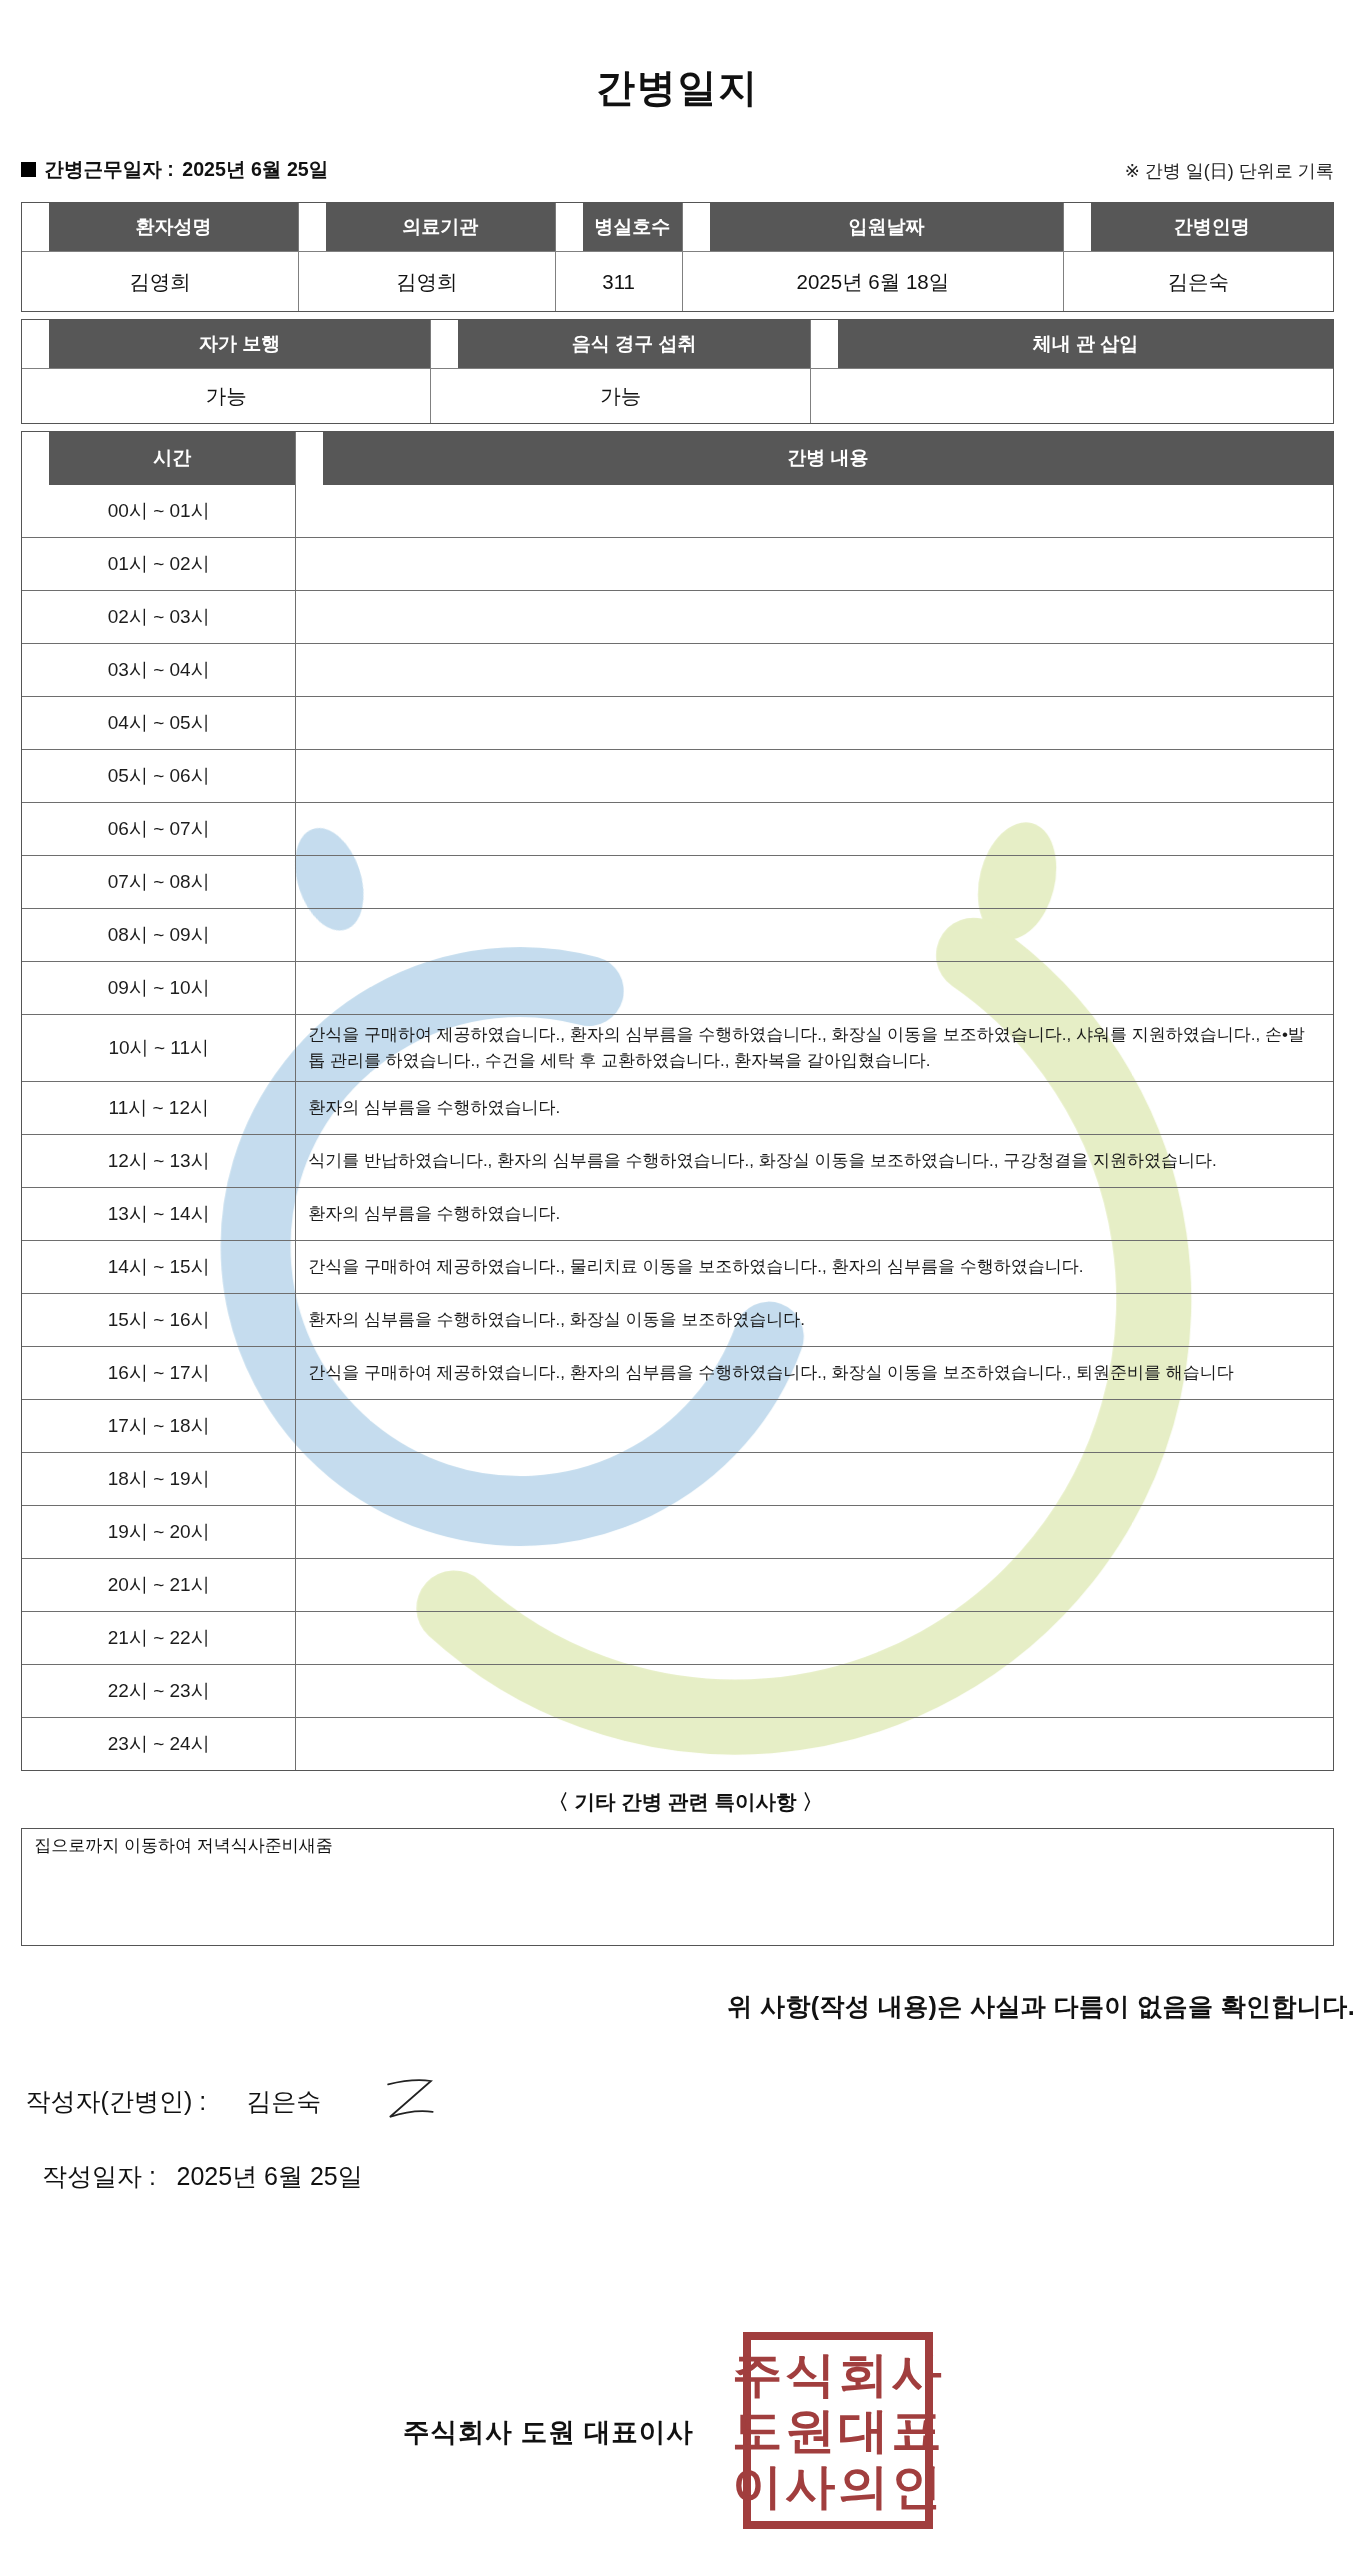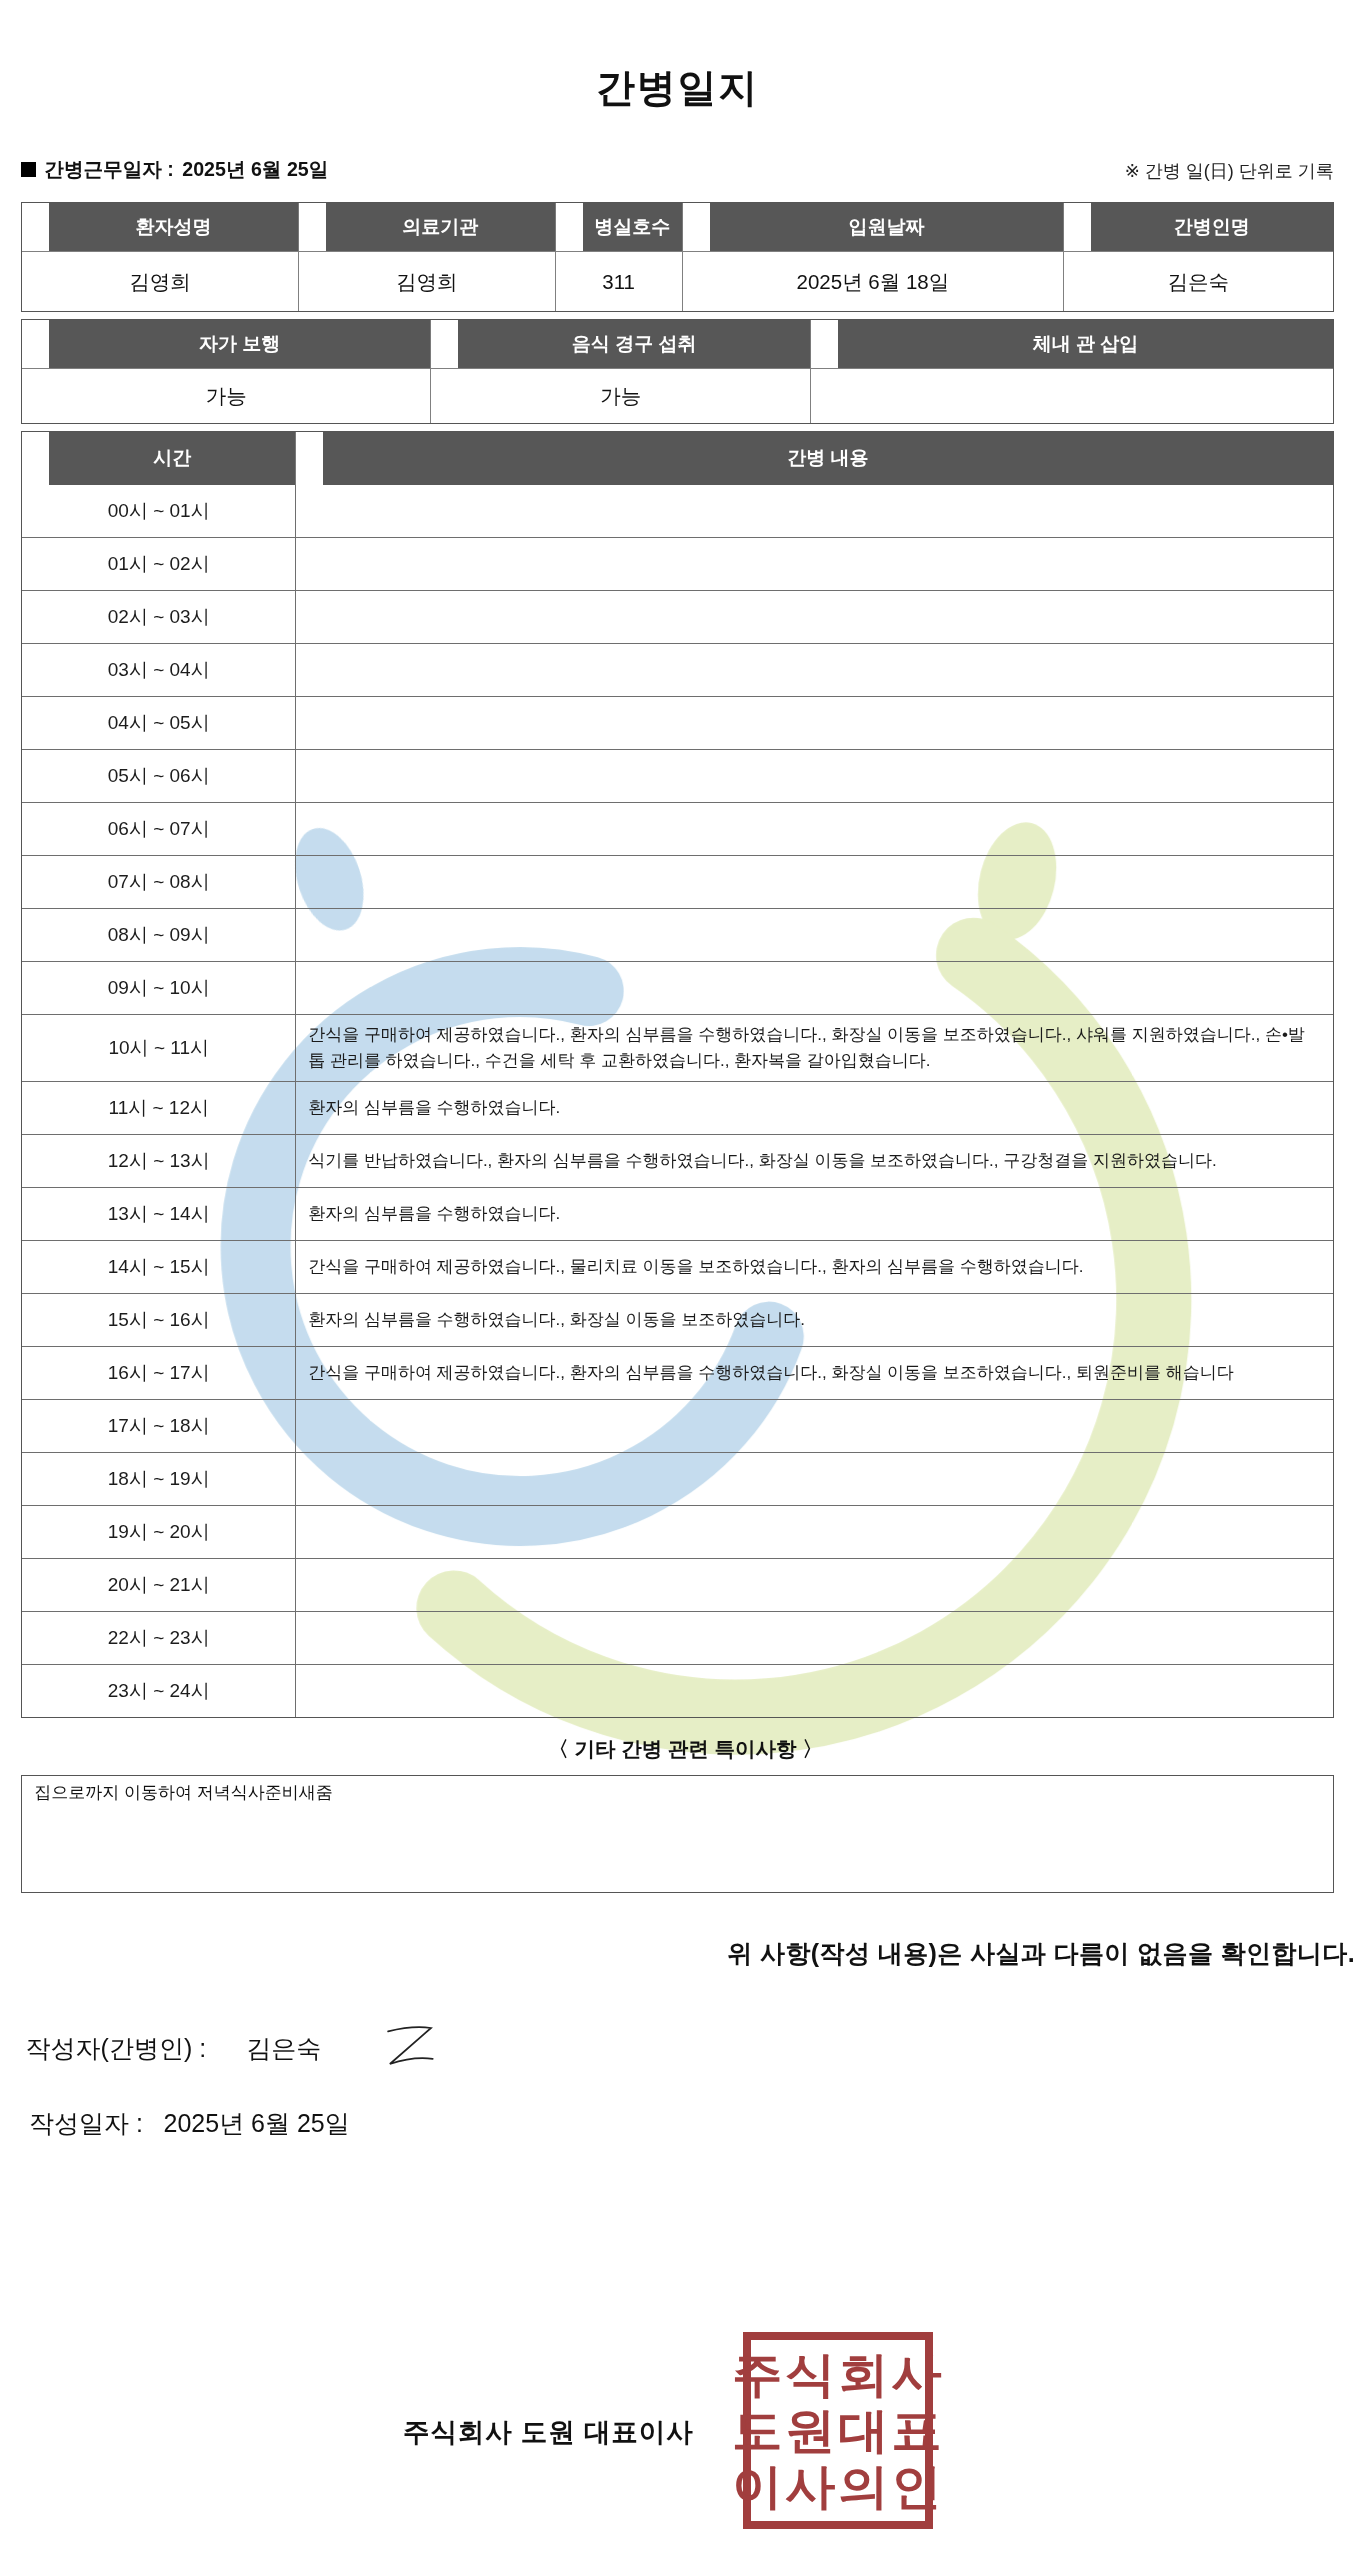--- a/index.html
+++ b/index.html
@@ -46,21 +46,21 @@
   .section-title { text-align:center; font-size:20.5px; font-weight:bold; margin-top:17px;padding-left:16px; }
   .notes-box { margin:12px 21.3px 0 21.3px; border:1.7px solid #555; height:118px; padding:5px 12px;
     font-size:17px; background:transparent; }
   .form-note { text-align:right; margin:24px 25.6px 0 0; font-size:19px; font-weight:600; }
 
   .confirm-line { text-align:right; font-size:25px; font-weight:bold; margin-top:44px; letter-spacing:0.4px; }
 
   .writer-line { margin:56px 0 0 25.6px; font-size:25px; display:flex; align-items:center; gap:28px; }
   .writer-line .val { margin-left:12px; }
   .sig { margin-left:34px; margin-top:-5.1px; }
-  .date-line { margin:36px 0 0 29px; font-size:25px; }
+  .date-line { margin:36px 0 0 42px; font-size:25px; }
   .date-line .val { margin-left:13.7px; }
 
   .company-line { position:absolute; left:403px; top:2414px; font-size:26.5px; font-weight:bold; letter-spacing:0.9px; }
   .stamp { position:absolute; left:743px; top:2332px; width:190px; height:197px;
     border:8.5px solid #9d3434; display:flex; flex-direction:column; align-items:center; justify-content:center;
     color:#9d3434; filter:blur(0.4px); opacity:0.95; background:rgba(255,255,255,0); }
   .stamp div { font-size:48px; font-weight:bold; line-height:56px; letter-spacing:2.6px;
     transform:scaleX(1.05); white-space:nowrap; }
 </style>
 </head>
@@ -206,20 +206,24 @@
           </div>
           <div class="log-row">
             <div class="log-time">19시 ~ 20시</div>
             <div class="log-content"></div>
           </div>
           <div class="log-row">
             <div class="log-time">20시 ~ 21시</div>
             <div class="log-content"></div>
           </div>
           <div class="log-row">
+            <div class="log-time">21시 ~ 22시</div>
+            <div class="log-content"></div>
+          </div>
+          <div class="log-row">
             <div class="log-time">22시 ~ 23시</div>
             <div class="log-content"></div>
           </div>
           <div class="log-row">
             <div class="log-time">23시 ~ 24시</div>
             <div class="log-content"></div>
           </div>
         </div>
     </div>
 

